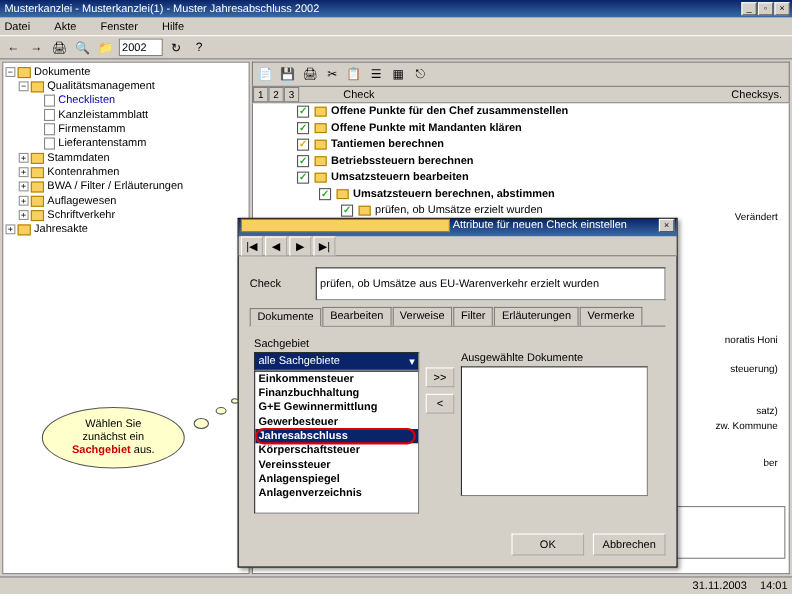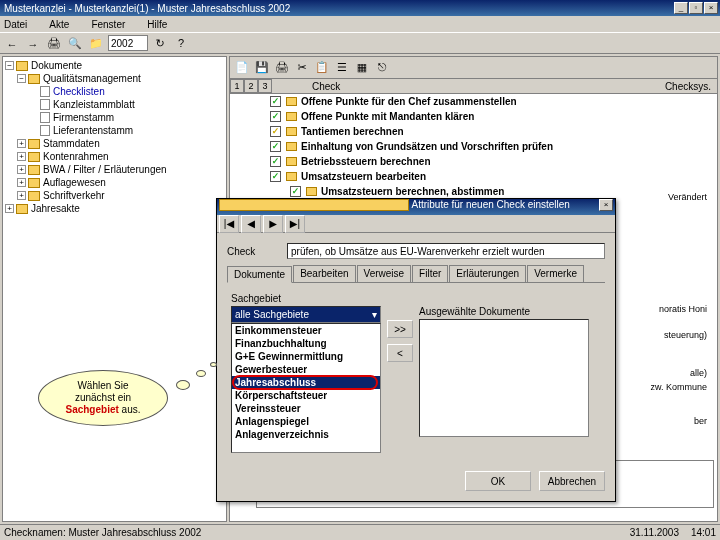--- a/index.html
+++ b/index.html
@@ -34,21 +34,21 @@
   .statusbar { position:absolute; bottom:0; left:0; right:0; height:16px; background:#d4d0c8; border-top:1px solid #808080; display:flex; align-items:center; font-size:10px; padding:0 4px; }
   .statusbar .sb-right { margin-left:auto; display:flex; gap:12px; }
   
   .dialog { position:absolute; left:216px; top:198px; width:400px; background:#d4d0c8; border:1px solid #000; box-shadow:2px 2px 4px rgba(0,0,0,.4); }
   .dialog .dlg-title { background:linear-gradient(#0a246a,#3a6ea5); color:#fff; height:16px; display:flex; align-items:flex-start; padding:0 2px; font-size:10px; }
   .dialog .dlg-title span { flex:1; }
   .dlg-nav { height:18px; background:#d4d0c8; display:flex; align-items:center; padding:2px; gap:2px; border-bottom:1px solid #808080; }
   .dlg-body { padding:6px 10px; }
   .dlg-row { display:flex; align-items:center; margin:4px 0; font-size:10px; }
   .dlg-row label { width:60px; }
-  .dlg-input { flex:1; height:16px; border:1px inset #808080; background:#fff; padding:1px 3px; font-size:10px; }
+  .dlg-input { flex:1; height:30px; border:1px inset #808080; background:#fff; padding:1px 3px; font-size:10px; }
   .tabs { display:flex; border-bottom:1px solid #808080; margin-top:6px; font-size:10px; }
   .tab { padding:2px 6px; border:1px solid #808080; border-bottom:none; background:#d4d0c8; margin-right:1px; cursor:pointer; }
   .tab.active { background:#d4d0c8; position:relative; top:1px; border-bottom:1px solid #d4d0c8; }
   .tab-body { padding:6px 4px; }
   .list-label { font-size:10px; margin:4px 0 2px; }
   .pick-row { display:flex; gap:6px; align-items:flex-start; }
   .listbox { width:150px; height:130px; border:1px inset #808080; background:#fff; overflow:auto; font-size:10px;font-weight:bold; }
   .listbox .li { padding:1px 3px; white-space:nowrap; }
   .listbox .li.sel { background:#0a246a; color:#fff; }
   .listbox .li.hilite { position:relative; }
@@ -202,25 +202,20 @@
           <b>Offene Punkte mit Mandanten klären</b>
         </div>
       <div class="check-item">
           <span class="chk y"></span>
           <span class="fold-mini"></span>
           <b>Tantiemen berechnen</b>
         </div>
       <div class="check-item">
           <span class="chk g"></span>
           <span class="fold-mini"></span>
-          <b>Einhaltung von Grundsätzen und Vorschriften prüfen</b>
-        </div>
-      <div class="check-item">
-          <span class="chk g"></span>
-          <span class="fold-mini"></span>
           <b>Betriebssteuern berechnen</b>
         </div>
       <div class="check-item">
           <span class="chk g"></span>
           <span class="fold-mini"></span>
           <b>Umsatzsteuern bearbeiten</b>
         </div>
       <div class="check-item" style="padding-left:60px">
           <span class="chk g"></span>
           <span class="fold-mini"></span>
@@ -236,21 +231,21 @@
           <span style="color:#77a">&lt;Neuer Check&gt;</span>
         </div>
       <div class="check-item" style="padding-left:80px">
           <span class="chk g"></span>
           <span class="fold-mini"></span>
           <span>Soll-/Ist-Versteuerung beachten</span>
         </div>
       <span class="overflow-text" style="top:98px">Verändert</span>
       <span class="overflow-text" style="top:210px">noratis Honi</span>
       <span class="overflow-text" style="top:236px">steuerung)</span>
-      <span class="overflow-text" style="top:274px">alle)</span>
+      <span class="overflow-text" style="top:274px">satz)</span>
       <span class="overflow-text" style="top:288px">zw. Kommune</span>
       <span class="overflow-text" style="top:322px">ber</span>
     </div>
   </div>
 </div>
 
 <div class="bottom-checks">
   <div class="check-item" style="padding-left:26px">
       <span class="chk y"></span>
       <span class="fold-mini"></span>
@@ -330,18 +325,17 @@
     <span>Wählen Sie</span><br>
     <span>zunächst ein</span><br>
     <b class="red">Sachgebiet</b><span> aus.</span>
   </div>
 </div>
 <div class="thought" style="left:176px; top:380px"></div>
 <div class="thought" style="left:196px; top:370px; width:10px; height:7px"></div>
 <div class="thought" style="left:210px; top:362px; width:7px; height:5px"></div>
 
 <div class="statusbar">
-  <span>Checknamen: Muster Jahresabschluss 2002</span>
   <div class="sb-right">
     <span>31.11.2003</span>
     <span>14:01</span>
   </div>
 </div>
 
 </body></html>

